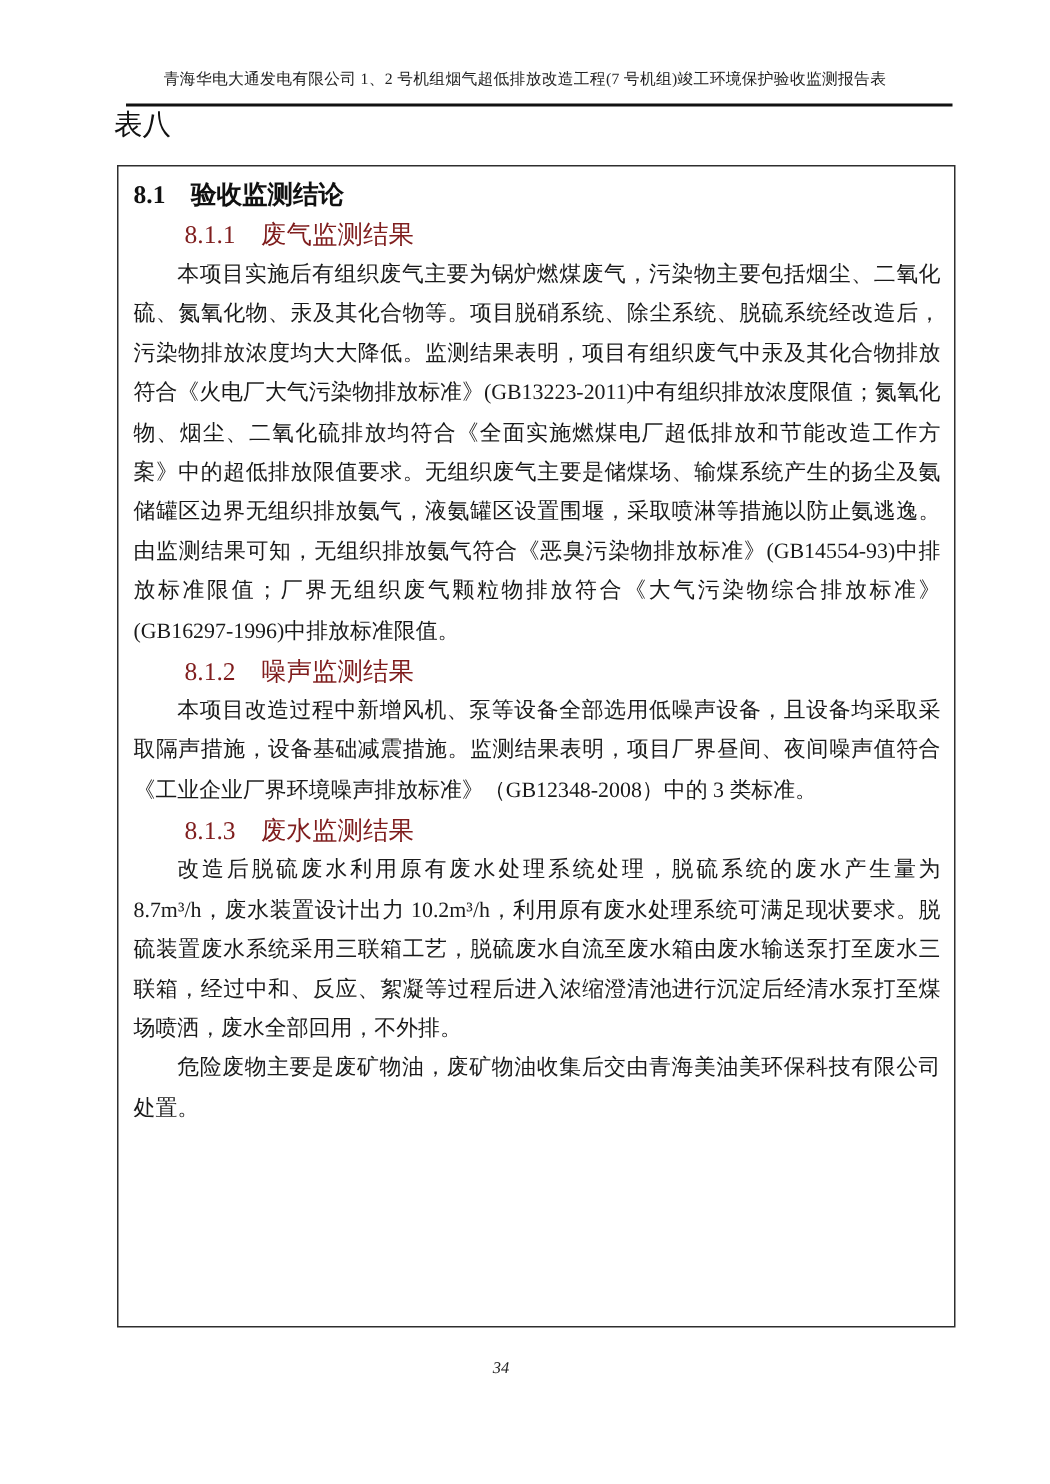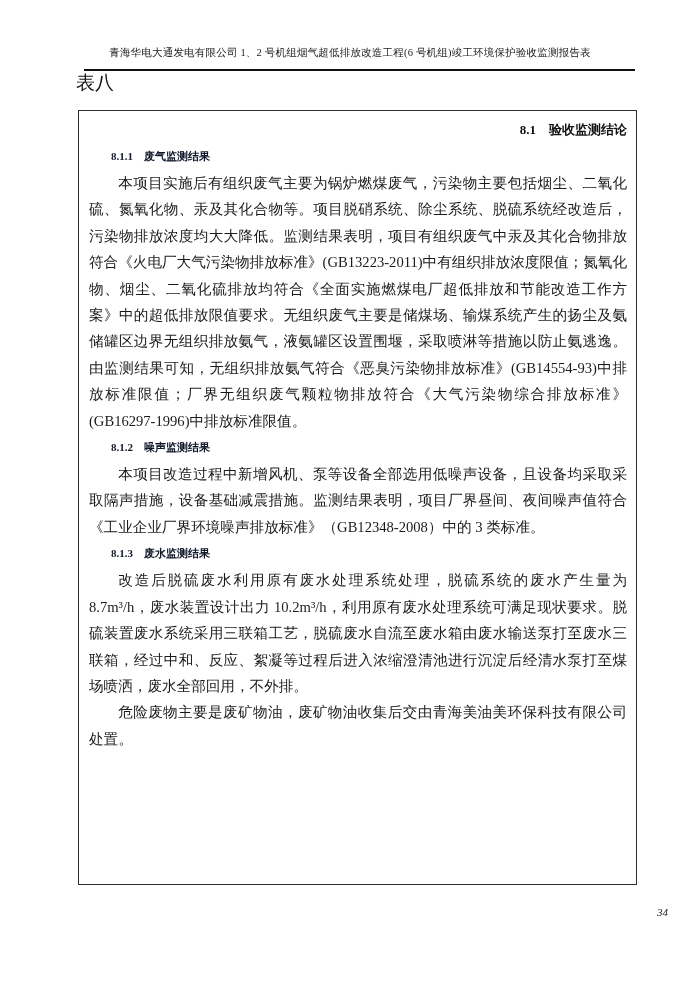--- a/index.html
+++ b/index.html
@@ -45,56 +45,55 @@
     position: absolute;
     top: 110px;
     left: 78px;
     width: 559px;
     height: 775px;
     border: 1.5px solid #2e2e2e;
     box-sizing: border-box;
     padding: 5px 9px 0 10px;
   }
   .sec-title {
-    font-size: 13px;
+    font-size: 17px;
     font-weight: bold;
     line-height: 27px;
     color: #111111;
-    text-align: right;
   }
   .sub-title {
-    font-size: 11px;
-    font-weight: bold;
+    font-size: 17px;
+    font-weight: normal;
     line-height: 27px;
     text-indent: 2em;
-    color: #0f172a;
+    color: #7f1d1d;
   }
   .para {
     font-size: 14.6px;
     line-height: 26.4px;
     text-align: justify;
     text-indent: 2em;
     margin: 0;
     color: #1a1a1a;
   }
   .page-num {
     position: absolute;
     top: 906px;
     left: 0;
     width: 668px;
-    text-align: right;
+    text-align: center;
     font-size: 11px;
     color: #222222;
     font-style: italic;
   }
 </style>
 </head>
 <body>
 
-<div class="doc-header">青海华电大通发电有限公司 1、2 号机组烟气超低排放改造工程(6 号机组)竣工环境保护验收监测报告表</div>
+<div class="doc-header">青海华电大通发电有限公司 1、2 号机组烟气超低排放改造工程(7 号机组)竣工环境保护验收监测报告表</div>
 <div class="header-rule"></div>
 <div class="table-label">表八</div>
 
 <div class="content-box">
   <div class="sec-title">8.1　验收监测结论</div>
 
   <div class="sub-title">8.1.1　废气监测结果</div>
   <p class="para">本项目实施后有组织废气主要为锅炉燃煤废气，污染物主要包括烟尘、二氧化硫、氮氧化物、汞及其化合物等。项目脱硝系统、除尘系统、脱硫系统经改造后，污染物排放浓度均大大降低。监测结果表明，项目有组织废气中汞及其化合物排放符合《火电厂大气污染物排放标准》(GB13223-2011)中有组织排放浓度限值；氮氧化物、烟尘、二氧化硫排放均符合《全面实施燃煤电厂超低排放和节能改造工作方案》中的超低排放限值要求。无组织废气主要是储煤场、输煤系统产生的扬尘及氨储罐区边界无组织排放氨气，液氨罐区设置围堰，采取喷淋等措施以防止氨逃逸。由监测结果可知，无组织排放氨气符合《恶臭污染物排放标准》(GB14554-93)中排放标准限值；厂界无组织废气颗粒物排放符合《大气污染物综合排放标准》(GB16297-1996)中排放标准限值。</p>
 
   <div class="sub-title">8.1.2　噪声监测结果</div>

